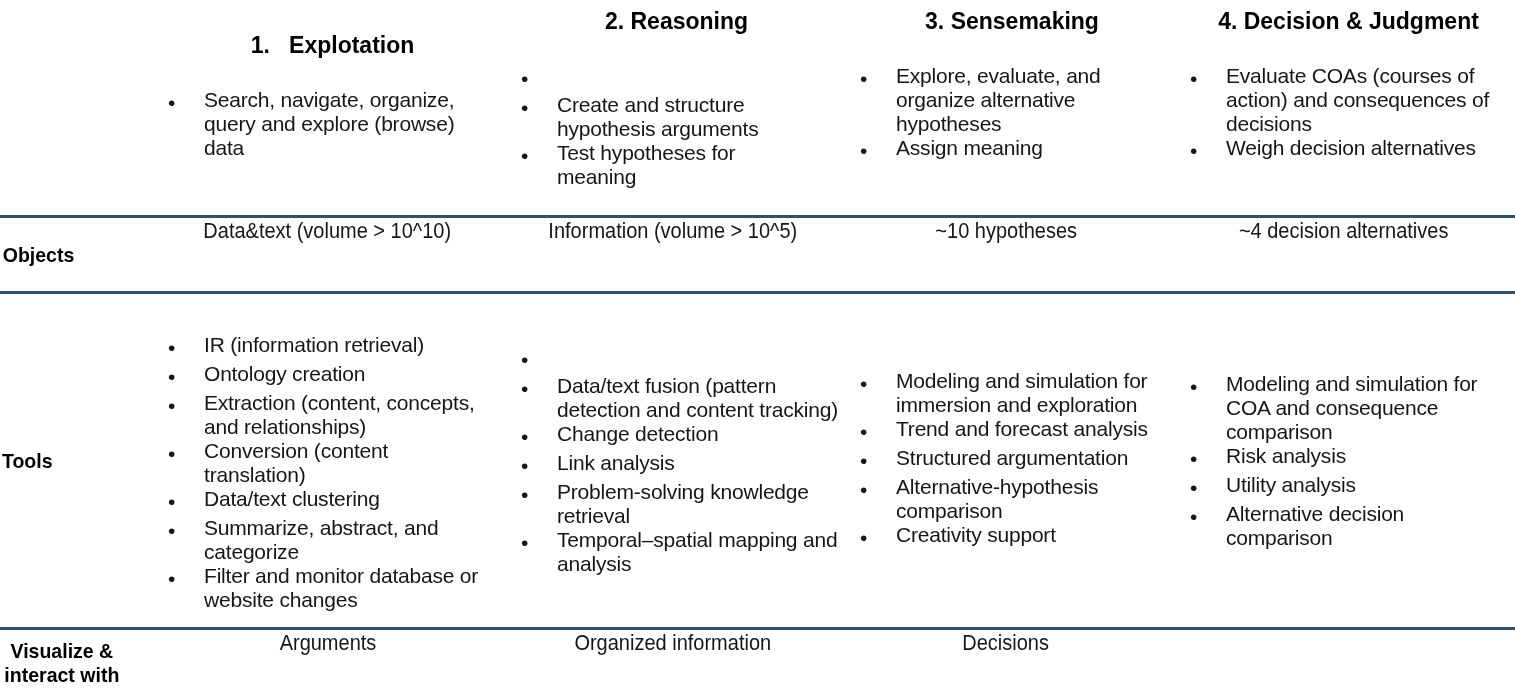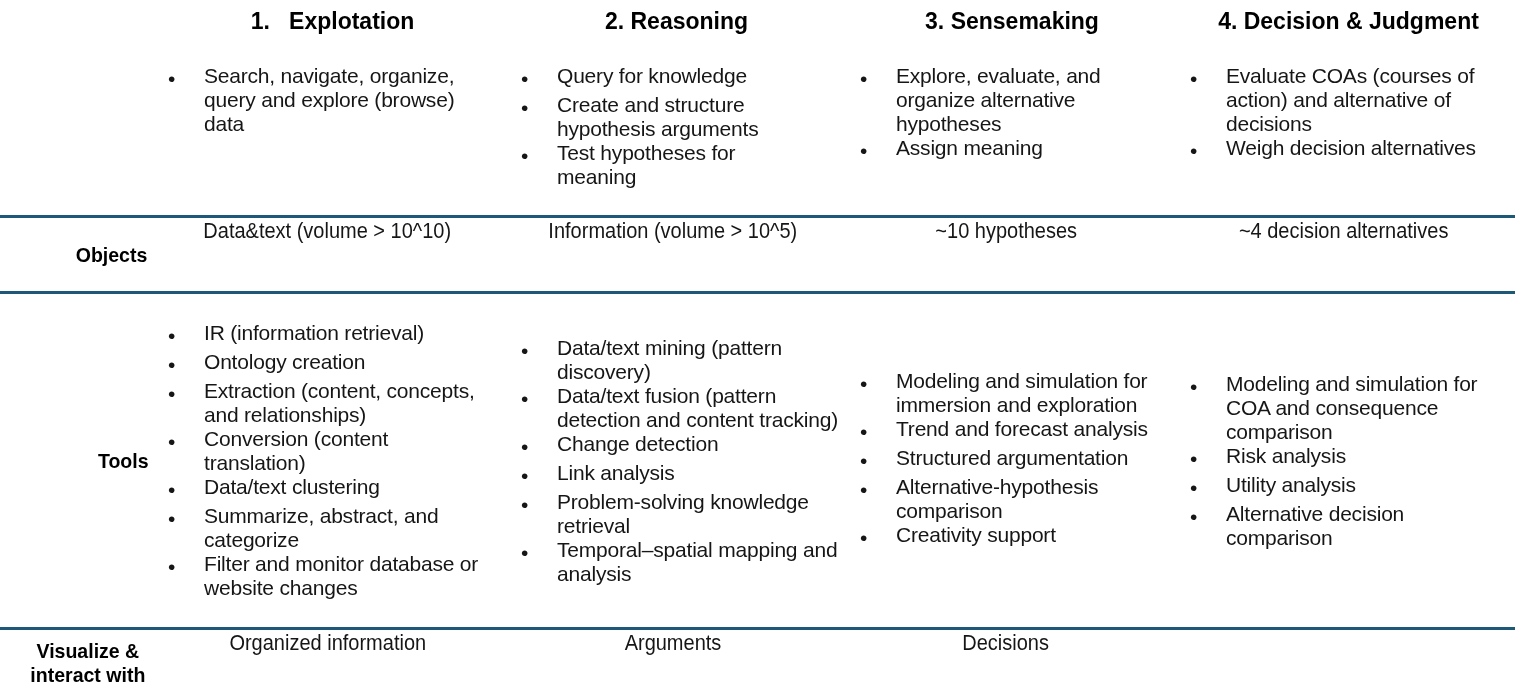--- a/index.html
+++ b/index.html
@@ -32,35 +32,35 @@
   }
   .row-head .bullets{margin-top:28px;}
 
   
   .bullets{display:flex;flex-direction:column;}
   .bullet-item{display:flex;align-items:flex-start;}
   .bullet{flex:0 0 36px;text-align:left;padding-left:8px;font-size:21px;line-height:29px;}
   .bullet-text{flex:1 1 auto;font-size:21px;line-height:24px;letter-spacing:-0.2px;}
 
   
-  .c1{padding-left:10px;}
+  .c1{padding-left:10px;margin-top:24px;}
   .c2{padding-left:8px;}
   .c3{padding-left:12px;}
   .c4{padding-left:10px;}
   .row-head .c1 .bullets{padding-right:18px;}
   .row-head .c2 .bullets{padding-right:50px;}
   .row-head .c3 .bullets{padding-right:40px;}
   .row-head .c4 .bullets{padding-right:0;}
   .row-tools .c1 .bullets{padding-right:12px;}
   .row-tools .c2 .bullets{padding-right:0;}
   .row-tools .c3 .bullets{padding-right:18px;}
   .row-tools .c4 .bullets{padding-right:0;}
 
   
-  .label-cell{display:flex;align-items:center;justify-content:flex-end;text-align:center;}
+  .label-cell{display:flex;align-items:center;justify-content:flex-start;text-align:center;}
   .label-text{
     font-weight:bold;font-size:21px;line-height:24px;color:#000;
     white-space:pre-line;display:inline-block;
     transform:scaleX(0.93);transform-origin:center;
   }
   .value-cell{display:flex;justify-content:center;text-align:center;}
   .value-text{
     font-size:21.5px;line-height:26px;
     display:inline-block;transform:scaleX(0.93);transform-origin:center;
     white-space:nowrap;
@@ -83,21 +83,20 @@
             <span class="bullet-text">Search, navigate, organize, query and explore (browse) data</span>
           </div>
         </div>
     </div>
 
     <div class="cell head-cell c2">
       <div class="col-header">2. Reasoning</div>
       <div class="bullets">
           <div class="bullet-item">
             <span class="bullet">•</span>
-            <span class="bullet-text">Query for knowledge</span>
           </div>
           <div class="bullet-item">
             <span class="bullet">•</span>
             <span class="bullet-text">Create and structure hypothesis arguments</span>
           </div>
           <div class="bullet-item">
             <span class="bullet">•</span>
             <span class="bullet-text">Test hypotheses for meaning</span>
           </div>
         </div>
@@ -115,21 +114,21 @@
             <span class="bullet-text">Assign meaning</span>
           </div>
         </div>
     </div>
 
     <div class="cell head-cell c4">
       <div class="col-header">4. Decision &amp; Judgment</div>
       <div class="bullets">
           <div class="bullet-item">
             <span class="bullet">•</span>
-            <span class="bullet-text">Evaluate COAs (courses of action) and alternative of decisions</span>
+            <span class="bullet-text">Evaluate COAs (courses of action) and consequences of decisions</span>
           </div>
           <div class="bullet-item">
             <span class="bullet">•</span>
             <span class="bullet-text">Weigh decision alternatives</span>
           </div>
         </div>
     </div>
   </div>
 
   <div class="row row-objects cols">
@@ -183,21 +182,20 @@
           <div class="bullet-item">
             <span class="bullet">•</span>
             <span class="bullet-text">Filter and monitor database or website changes</span>
           </div>
         </div>
     </div>
     <div class="cell tools-cell c2">
       <div class="bullets">
           <div class="bullet-item">
             <span class="bullet">•</span>
-            <span class="bullet-text">Data/text mining (pattern discovery)</span>
           </div>
           <div class="bullet-item">
             <span class="bullet">•</span>
             <span class="bullet-text">Data/text fusion (pattern detection and content tracking)</span>
           </div>
           <div class="bullet-item">
             <span class="bullet">•</span>
             <span class="bullet-text">Change detection</span>
           </div>
           <div class="bullet-item">
@@ -259,23 +257,23 @@
         </div>
     </div>
   </div>
 
   <div class="row row-visualize cols">
     <div class="cell label-cell">
       <span class="label-text">Visualize &amp;
 interact with</span>
     </div>
     <div class="cell value-cell">
+      <span class="value-text">Arguments</span>
+    </div>
+    <div class="cell value-cell">
       <span class="value-text">Organized information</span>
     </div>
     <div class="cell value-cell">
-      <span class="value-text">Arguments</span>
-    </div>
-    <div class="cell value-cell">
       <span class="value-text">Decisions</span>
     </div>
   </div>
 
 </div>
 
 </body></html>

